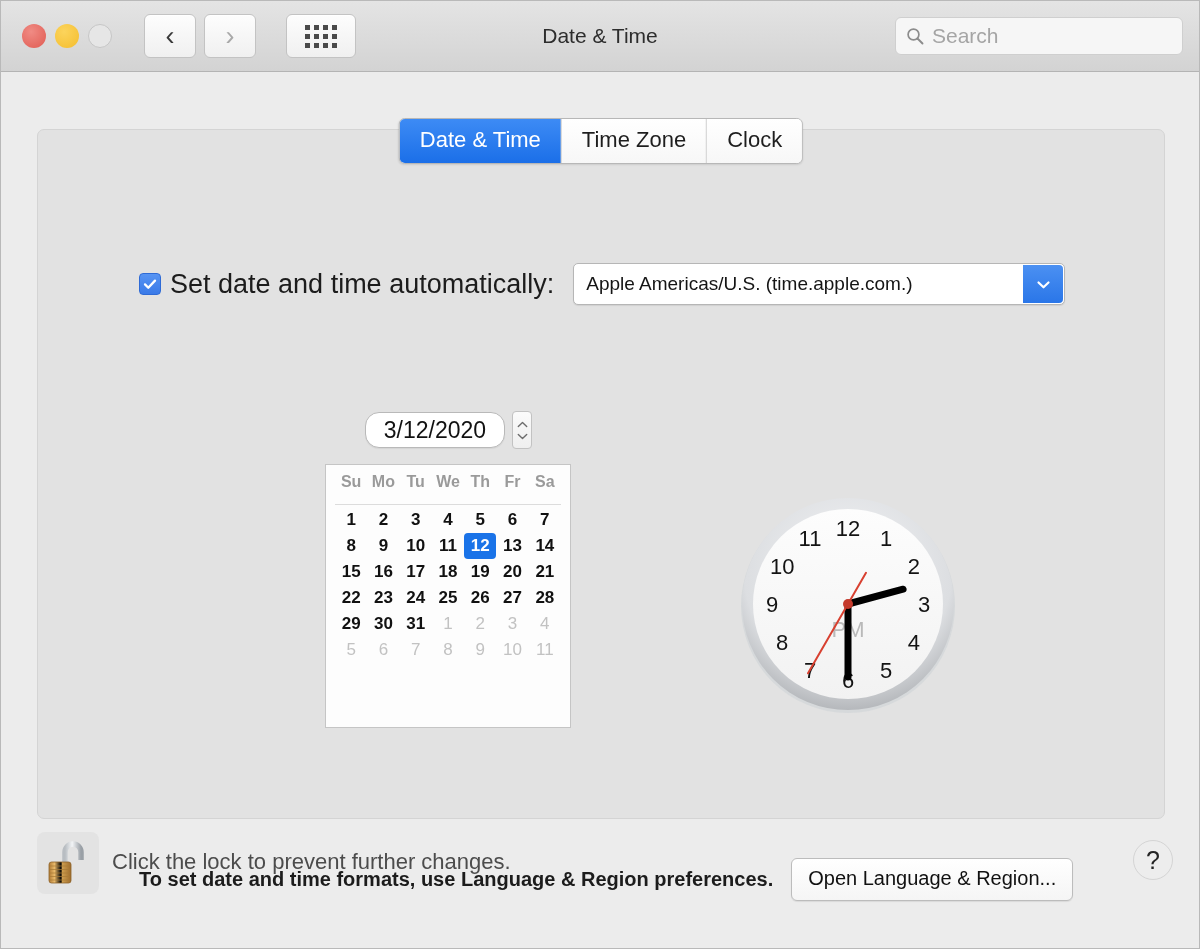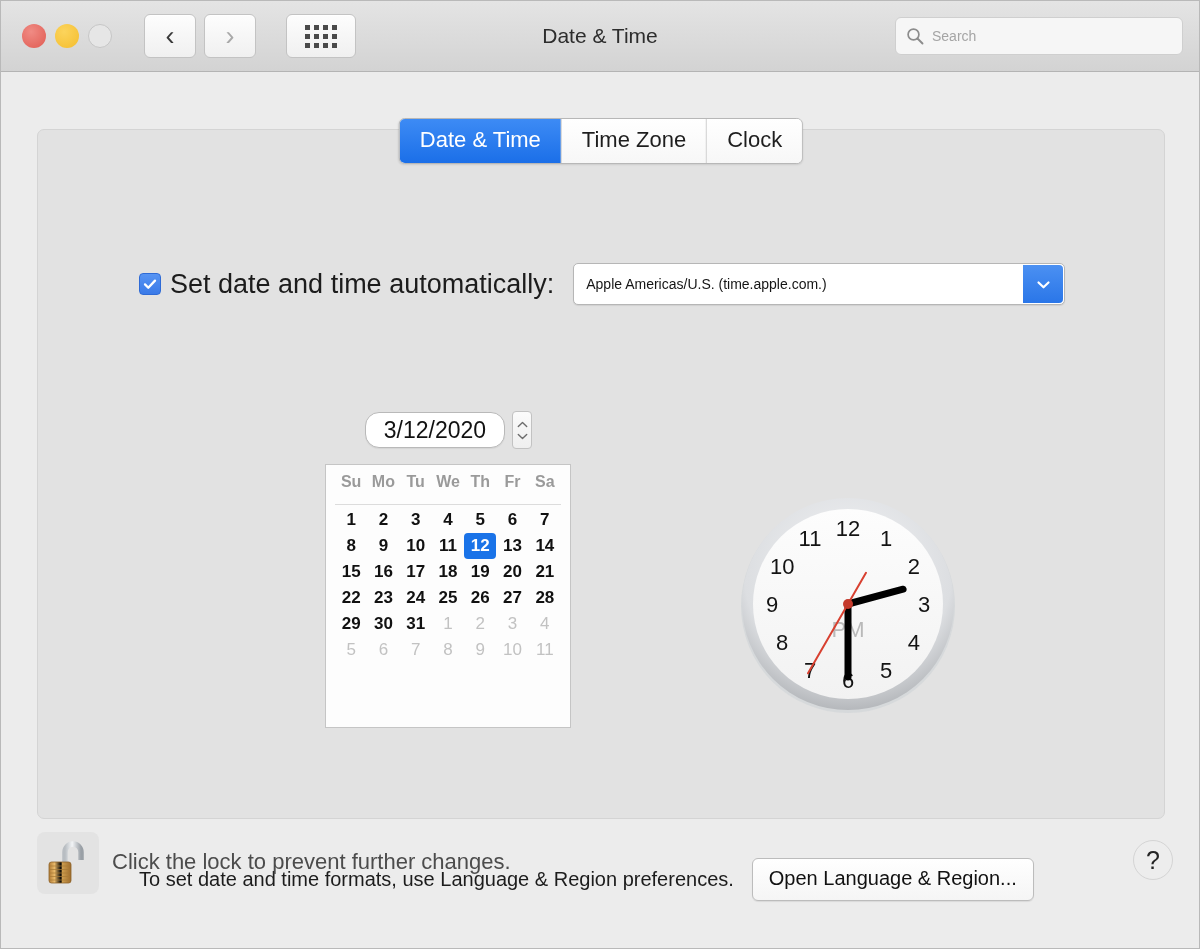--- a/index.html
+++ b/index.html
@@ -60,21 +60,21 @@
     width: 288px; height: 38px;
     background: #f6f6f6;
     border: 1px solid #cfcfcf;
     border-radius: 6px;
     display: flex; align-items: center; padding: 0 10px;
   }
   .searchbox .mag { width: 18px; height: 18px; margin-right: 8px; flex: none; }
   .searchbox input {
     border: none; outline: none; background: transparent;
     font-family: "Liberation Sans", sans-serif;
-    font-size: 14px; color: #4c1d95; width: 100%;
+    font-size: 21px; color: #4c1d95; width: 100%;
   }
   .searchbox input::placeholder { color: #a5a5a5; }
 
   
   .content { position: relative; height: 877px; background: #ececec; }
 
   .panel {
     position: absolute;
     left: 36px; top: 57px; width: 1128px; height: 690px;
     background: #e2e2e2;
@@ -121,21 +121,21 @@
 
   .combo {
     position: relative;
     width: 492px; height: 42px;
     background: #fff;
     border: 1px solid #b6b6b6;
     border-radius: 5px;
     display: flex; align-items: center;
     box-shadow: 0 1px 1px rgba(0,0,0,0.08);
   }
-  .combo .val { font-size: 14px; color: #151515; padding-left: 12px; white-space: nowrap; }
+  .combo .val { font-size: 19px; color: #151515; padding-left: 12px; white-space: nowrap; }
   .combo .arrowbtn {
     position: absolute; right: 1px; top: 1px; bottom: 1px; width: 40px;
     background: linear-gradient(to bottom,#4b90f2,#2a76e8);
     border-radius: 0 4px 4px 0;
     display: flex; align-items: center; justify-content: center;
   }
   .combo .arrowbtn svg { width: 17px; height: 13px; }
 
   
   .datefield { position: absolute; left: 327px; top: 281px; display: flex; align-items: center; }
@@ -190,21 +190,21 @@
 
   
   .clockwrap { position: absolute; left: 697px; top: 361px; width: 226px; height: 226px; }
   .clockwrap svg { width: 226px; height: 226px; display: block; }
 
   
   .note {
     position: absolute; left: 101px; top: 728px;
     display: flex; align-items: center; gap: 18px;
   }
-  .note .txt { font-size: 20px; color: #1c1c1c; white-space: nowrap; }
+  .note .txt { font-size: 20px; color: #1c1c1c; white-space: nowrap; font-weight: bold; }
   .btn {
     font-size: 20px; color: #111; padding: 8px 16px 10px;
     background: linear-gradient(to bottom,#ffffff,#f5f5f5);
     border: 1px solid #bcbcbc; border-radius: 6px;
     box-shadow: 0 1px 1px rgba(0,0,0,0.08);
     white-space: nowrap;
   }
 
   
   .lockbar { position: absolute; left: 0; right: 0; bottom: 0; height: 130px; }

